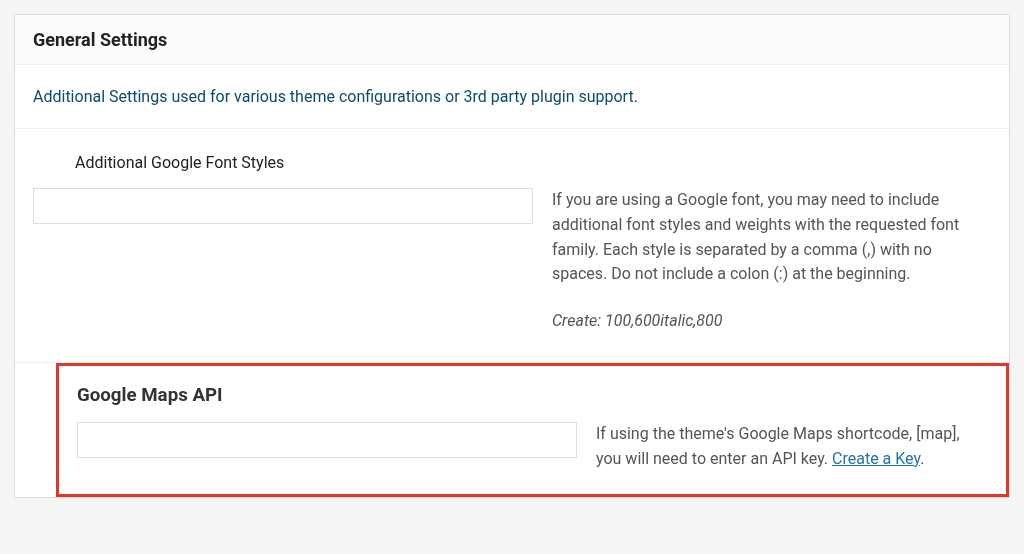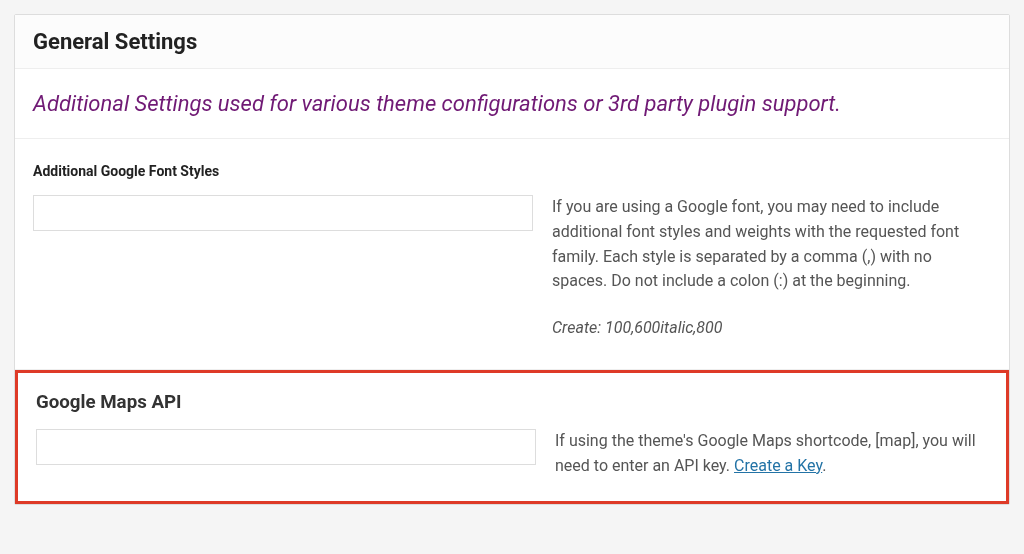--- a/index.html
+++ b/index.html
@@ -14,43 +14,43 @@
       background: #fff;
       border: 1px solid #ddd;
       border-radius: 2px;
     }
     .panel-header {
       padding: 14px 18px;
       border-bottom: 1px solid #eee;
       background: #fcfcfc;
     }
     .panel-header h2 {
-      font-size: 22px;
+      font-size: 18px;
       font-weight: 700;
       color: #222;
     }
     .panel-desc {
       padding: 22px 18px;
       border-bottom: 1px solid #eee;
-      font-style: italic;
-      color: #701a75;
-      font-size: 22px;
+      color: #0c4a6e;
+      font-size: 16px;
     }
     .setting-section {
       padding: 24px 18px 28px 18px;
       border-bottom: 1px solid #eee;
     }
     .setting-section:last-child {
       border-bottom: none;
     }
     .setting-section h3 {
-      font-size: 14px;
-      font-weight: 700;
+      font-size: 16px;
+      font-weight: 400;
       color: #222;
       margin-bottom: 16px;
+      margin-left: 42px;
     }
     .setting-row {
       display: flex;
       gap: 19px;
       align-items: flex-start;
     }
     .setting-input-col {
       flex: 0 0 500px;
     }
     .setting-help-col {
@@ -80,20 +80,21 @@
     .highlight-box {
       border: 3px solid #de3a27;
       padding: 18px 18px 22px 18px;
       margin: 0;
     }
     .highlight-box h3 {
       margin-bottom: 16px;
     }
     .section-wrap {
       padding: 0;
+      margin-left: 41px;
     }
   </style>
 </head>
 <body>
 
 <div class="panel">
 
   <div class="panel-header">
     <h2>General Settings</h2>
   </div>

